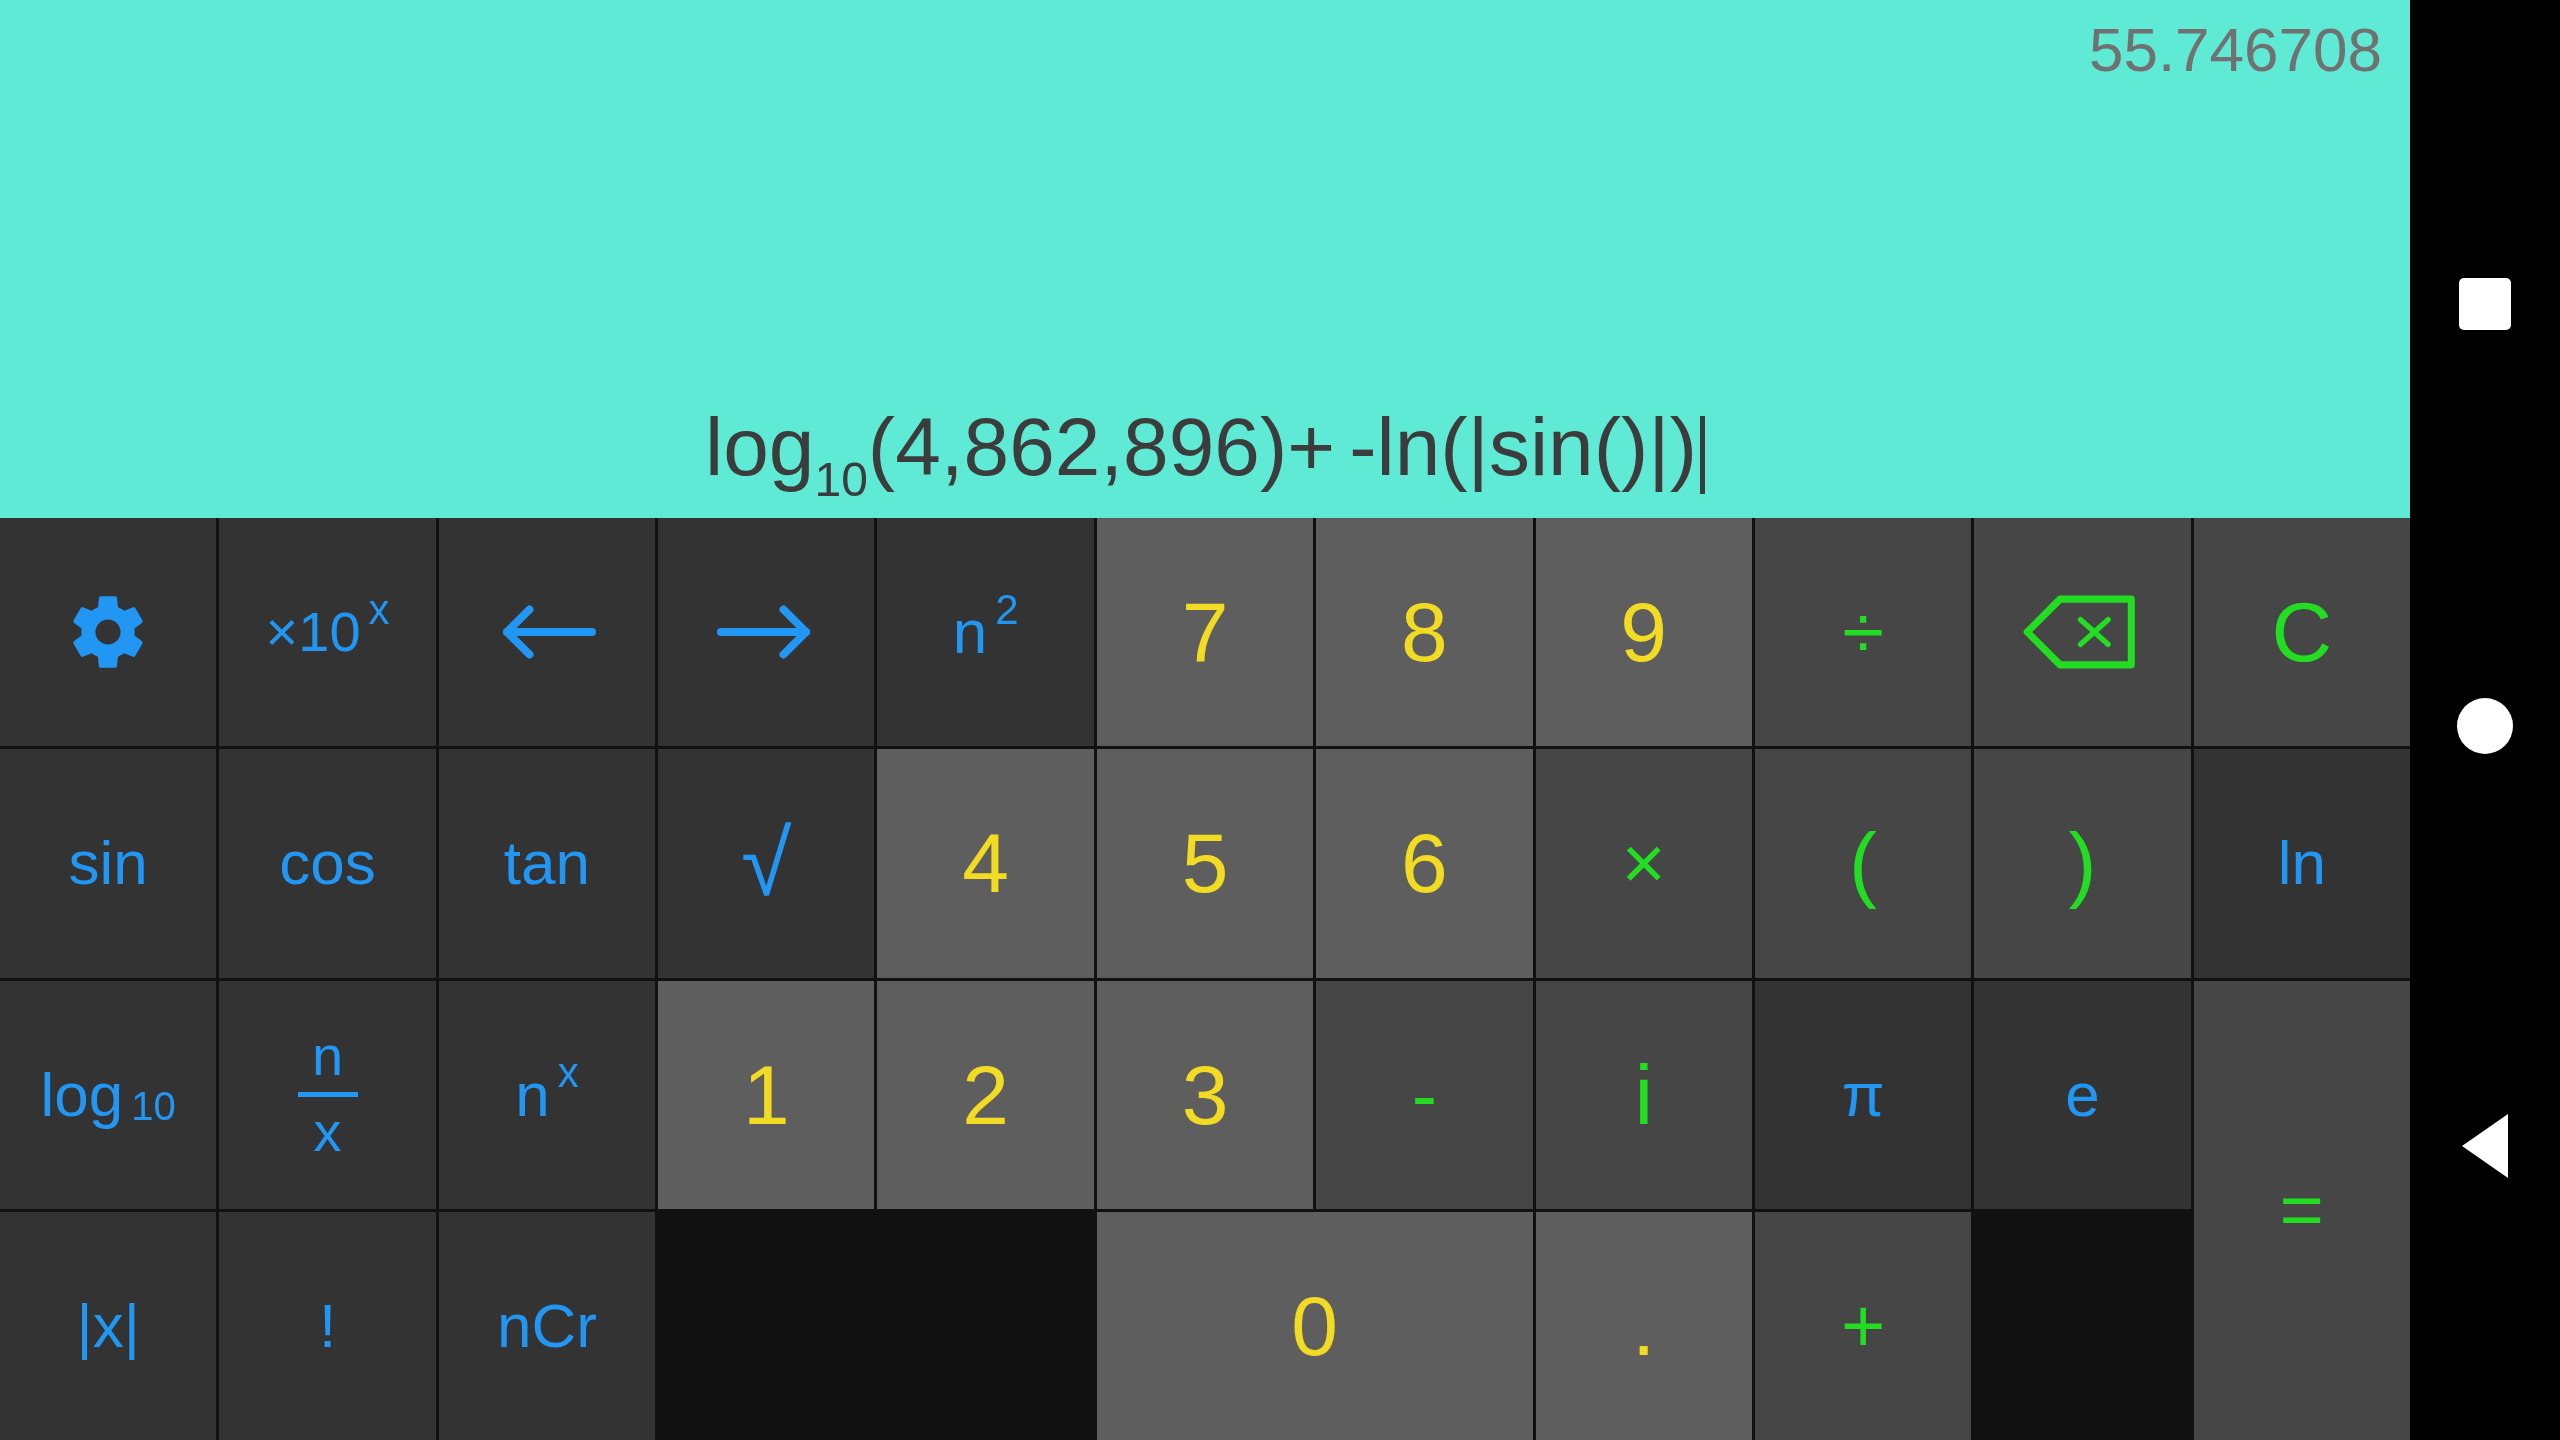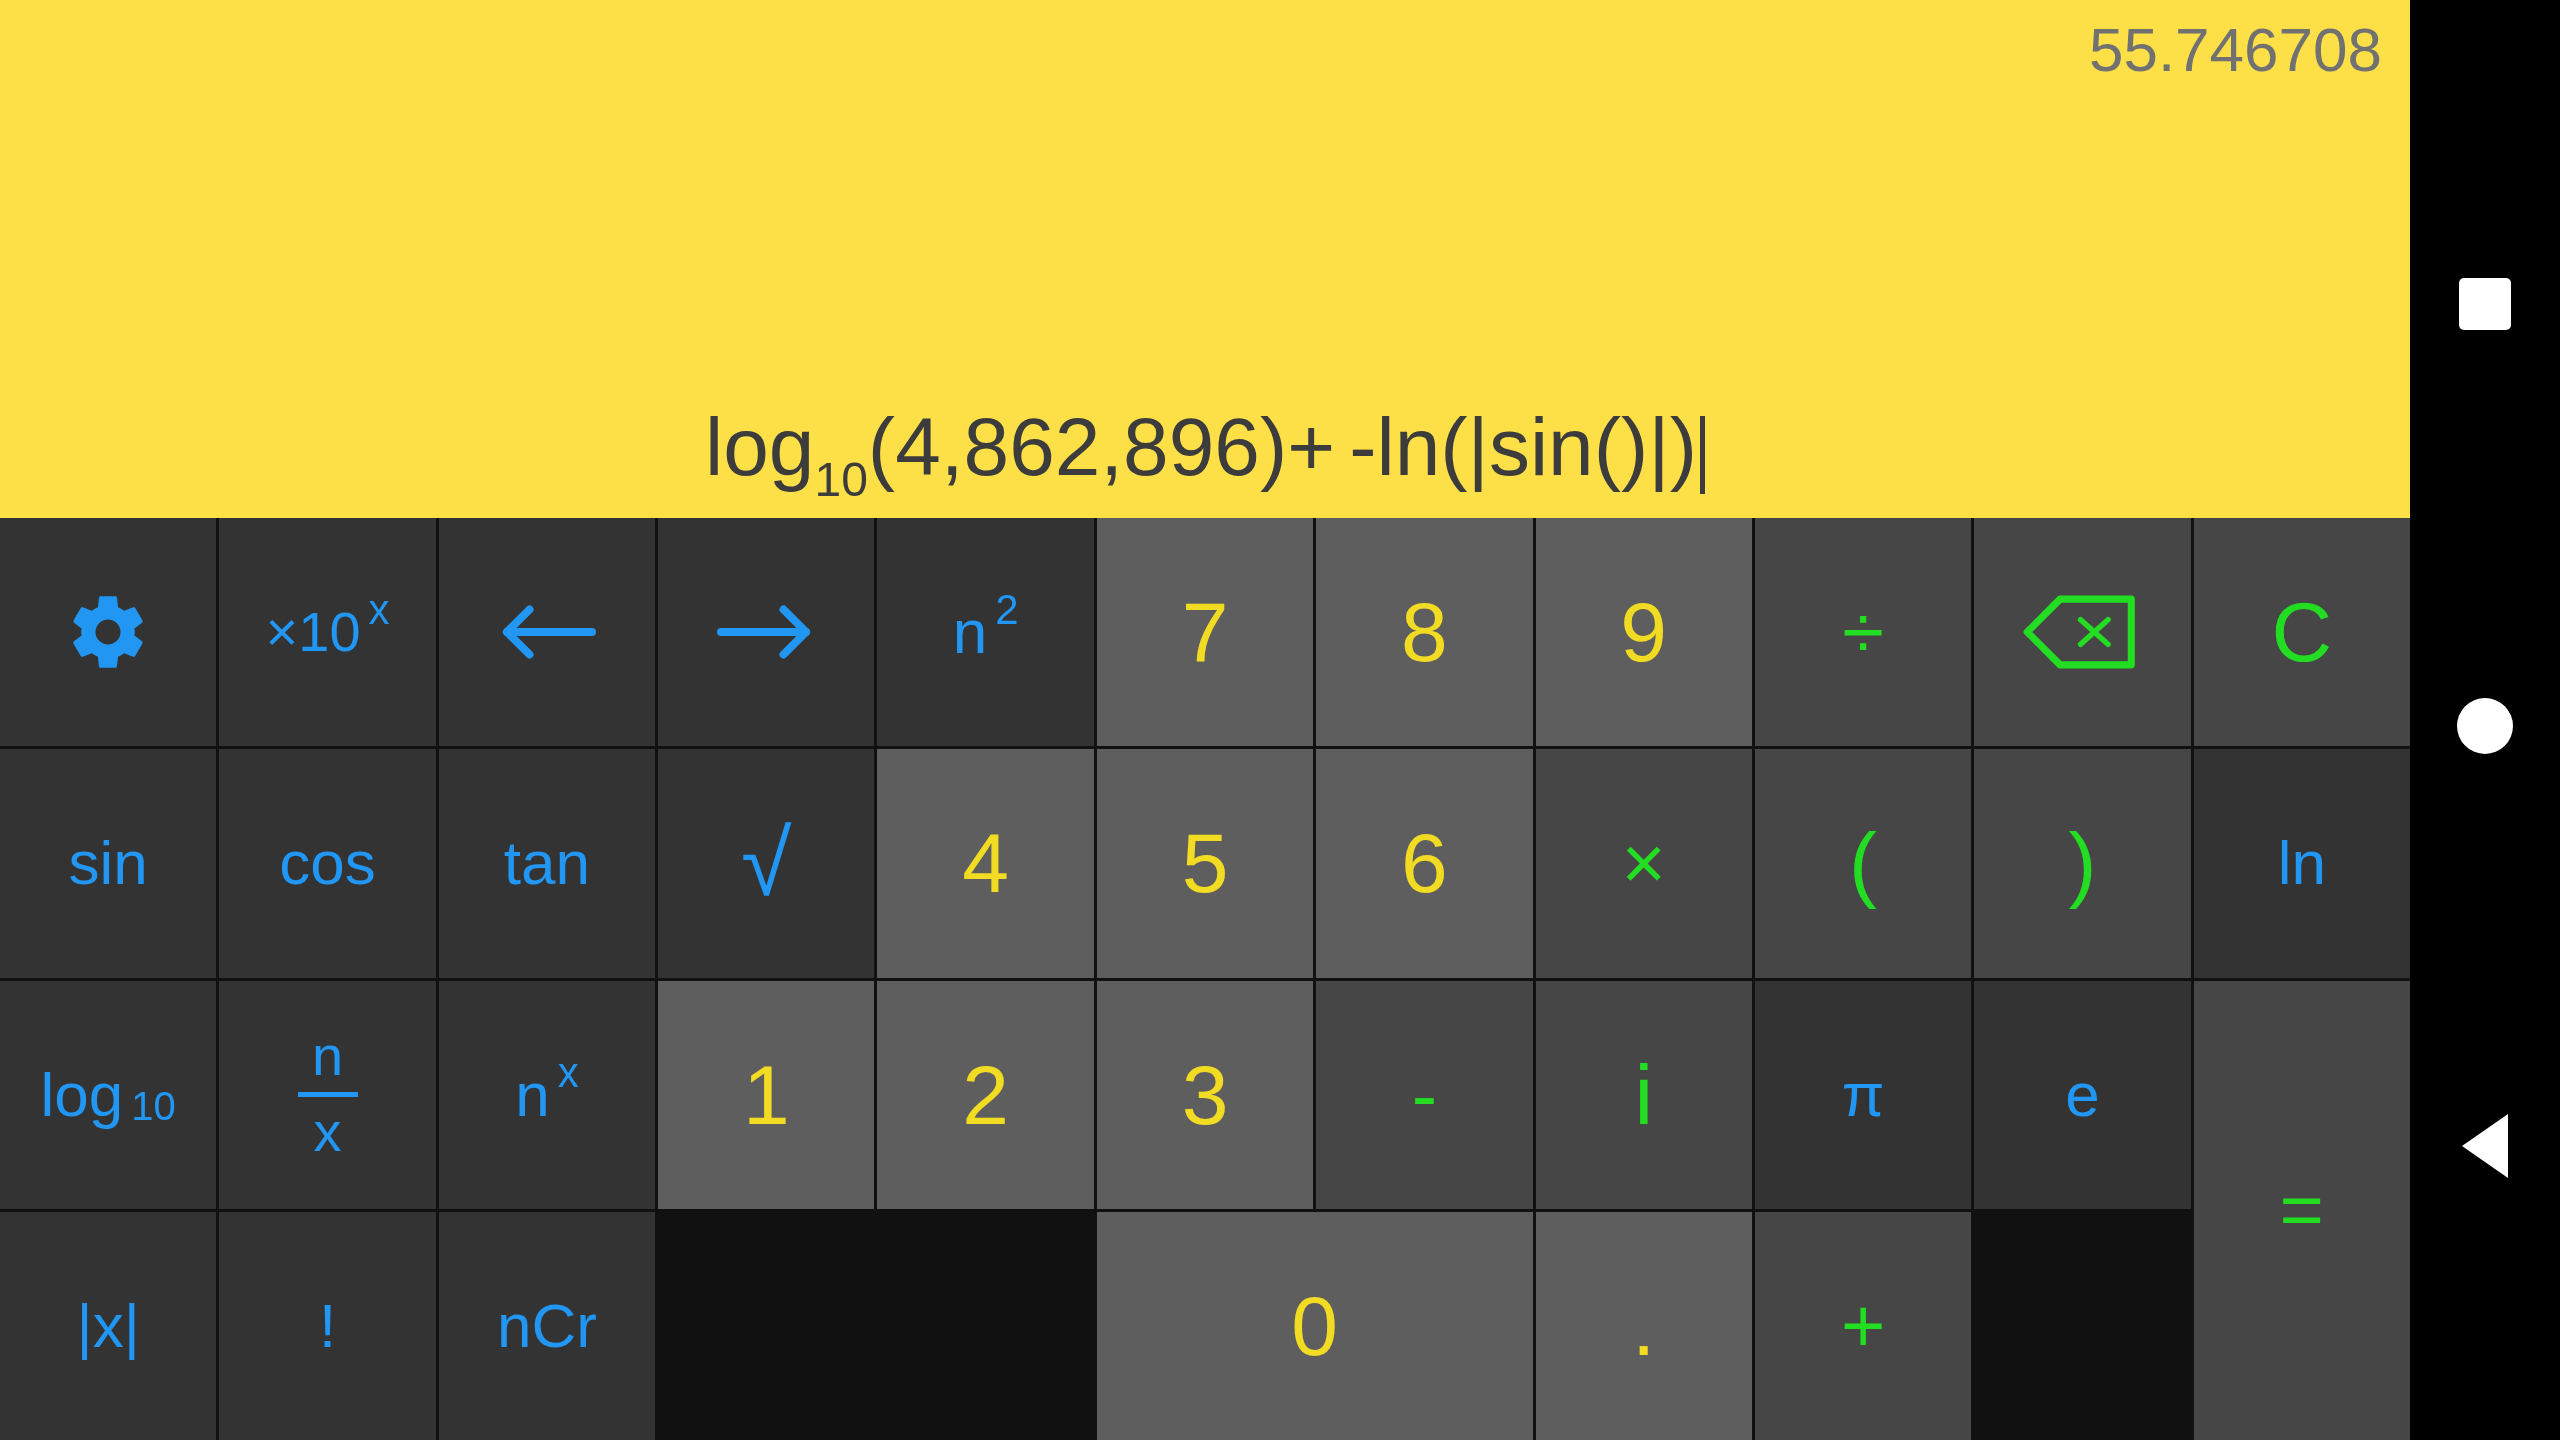--- a/index.html
+++ b/index.html
@@ -16,21 +16,21 @@
     position:absolute; left:0; top:0;
     width:2410px; height:1440px;
     display:flex; flex-direction:column;
     background:#fff;
   }
 
   
   #display {
     position:relative;
     height:518px;
-    background:#fde047;
+    background:#5eead4;
     flex:0 0 518px;
   }
   #result {
     position:absolute;
     right:28px; top:14px;
     font-size:62px;
     color:#717171;
     letter-spacing:0px;
     white-space:nowrap;
   }

